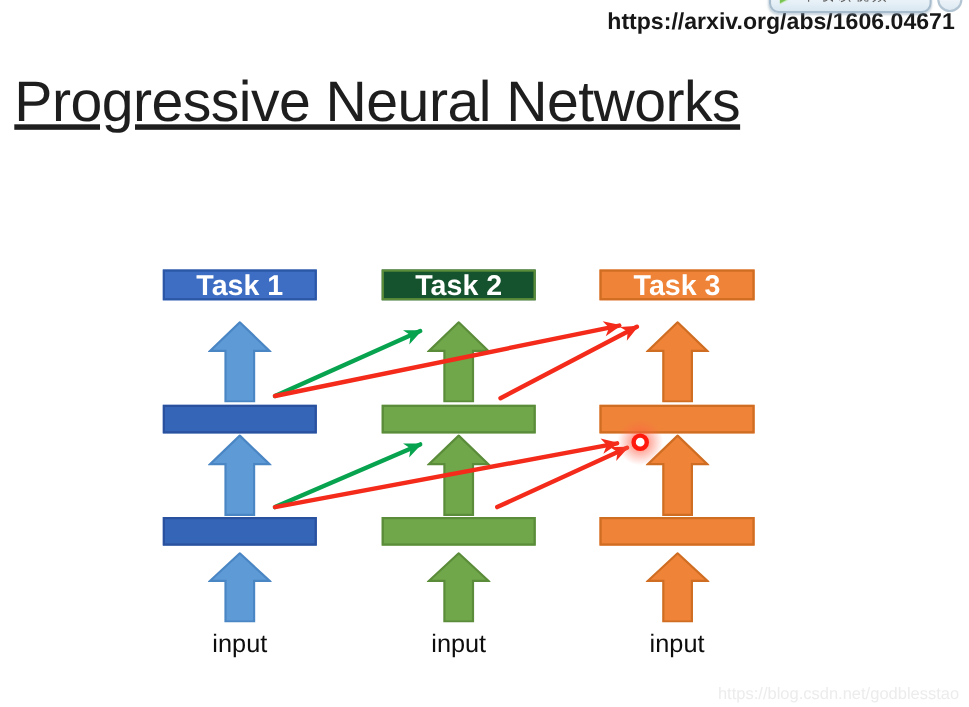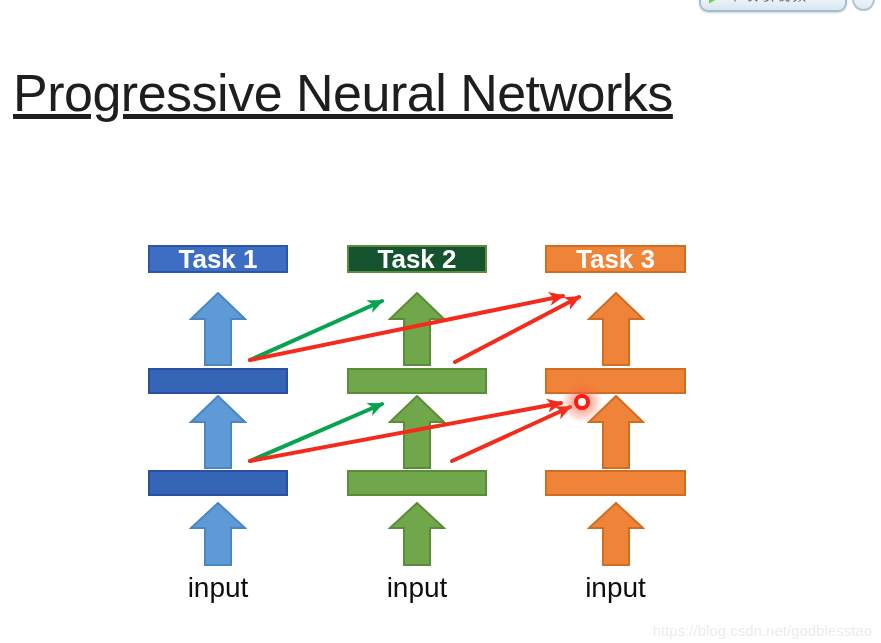--- a/index.html
+++ b/index.html
@@ -33,37 +33,38 @@
   .col{position:absolute;top:245px;width:140px;z-index:2;}
   .col.c1{left:148px;} .col.c2{left:347px;} .col.c3{left:545px;width:141px;}
   .hdr{position:absolute;top:0;left:0;right:0;height:28px;box-sizing:border-box;
        border:2px solid;display:flex;align-items:center;justify-content:center;
        font-size:26px;font-weight:bold;color:#ffffff;}
   .bar{position:absolute;left:0;right:0;height:26px;box-sizing:border-box;border:2px solid;}
   .bar.upper{top:123px;} .bar.lower{top:225px;}
   .arr{position:absolute;left:50%;transform:translateX(-50%);display:block;}
   .arr.a1{top:47px;} .arr.a2{top:150px;} .arr.a3{top:257px;}
   .input-label{position:absolute;top:327px;width:100%;text-align:center;
-               font-size:28px;color:#0d0d0d;}
+               font-size:23px;color:#0d0d0d;}
 
   
   .overlay{position:absolute;left:0;top:0;width:881px;height:643px;z-index:4;
            pointer-events:none;}
 </style>
 </head>
 <body>
 
 <div class="slide">
 
   <div class="dl-btn">
     <span class="play-icon"></span>
     <span class="dl-label">下载该视频</span>
   </div>
   <div class="dl-mini"></div>
 
+  <div class="url-text">https://arxiv.org/abs/1606.04671</div>
   <div class="slide-title">Progressive Neural Networks</div>
 
   <div class="col c1">
     <div class="hdr" style="background: rgb(61, 110, 196); border-color: rgb(44, 87, 166);">Task 1</div>
     <svg class="arr a1" width="58" height="74" viewBox="0 0 58 74">
       <polygon points="29,1 56,27 42,27 42,73 16,73 16,27 2,27" stroke-width="2" fill="#5d9ad6" stroke="#4b86c4"></polygon>
     </svg>
     <div class="bar upper" style="background: rgb(53, 101, 183); border-color: rgb(42, 81, 158);"></div>
     <svg class="arr a2" width="58" height="74" viewBox="0 0 58 74">
       <polygon points="29,1 56,27 42,27 42,73 16,73 16,27 2,27" stroke-width="2" fill="#5d9ad6" stroke="#4b86c4"></polygon>

